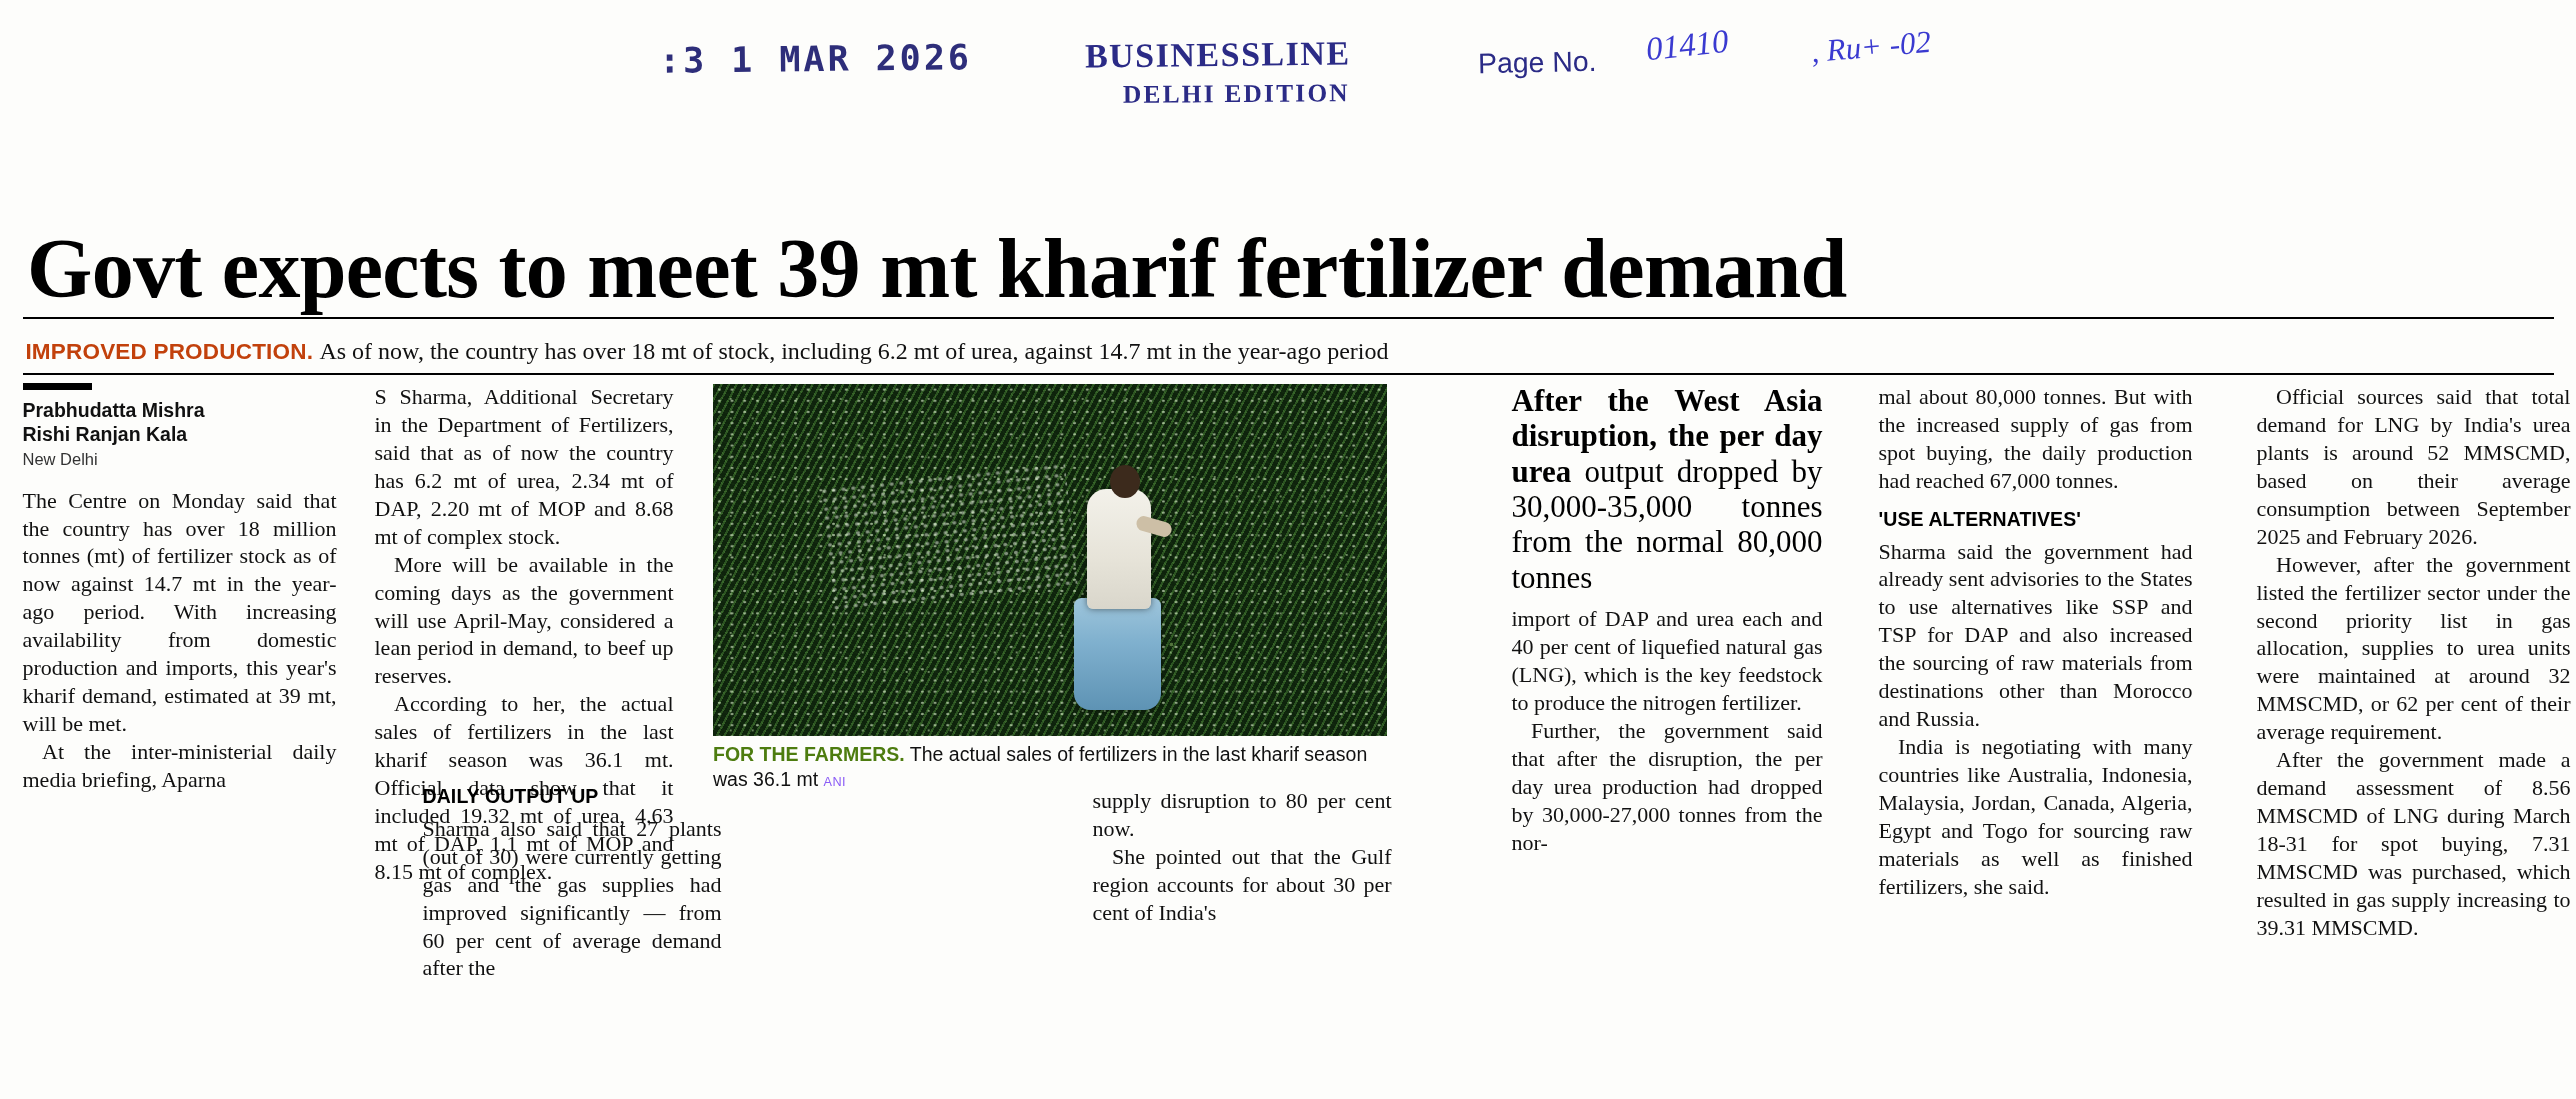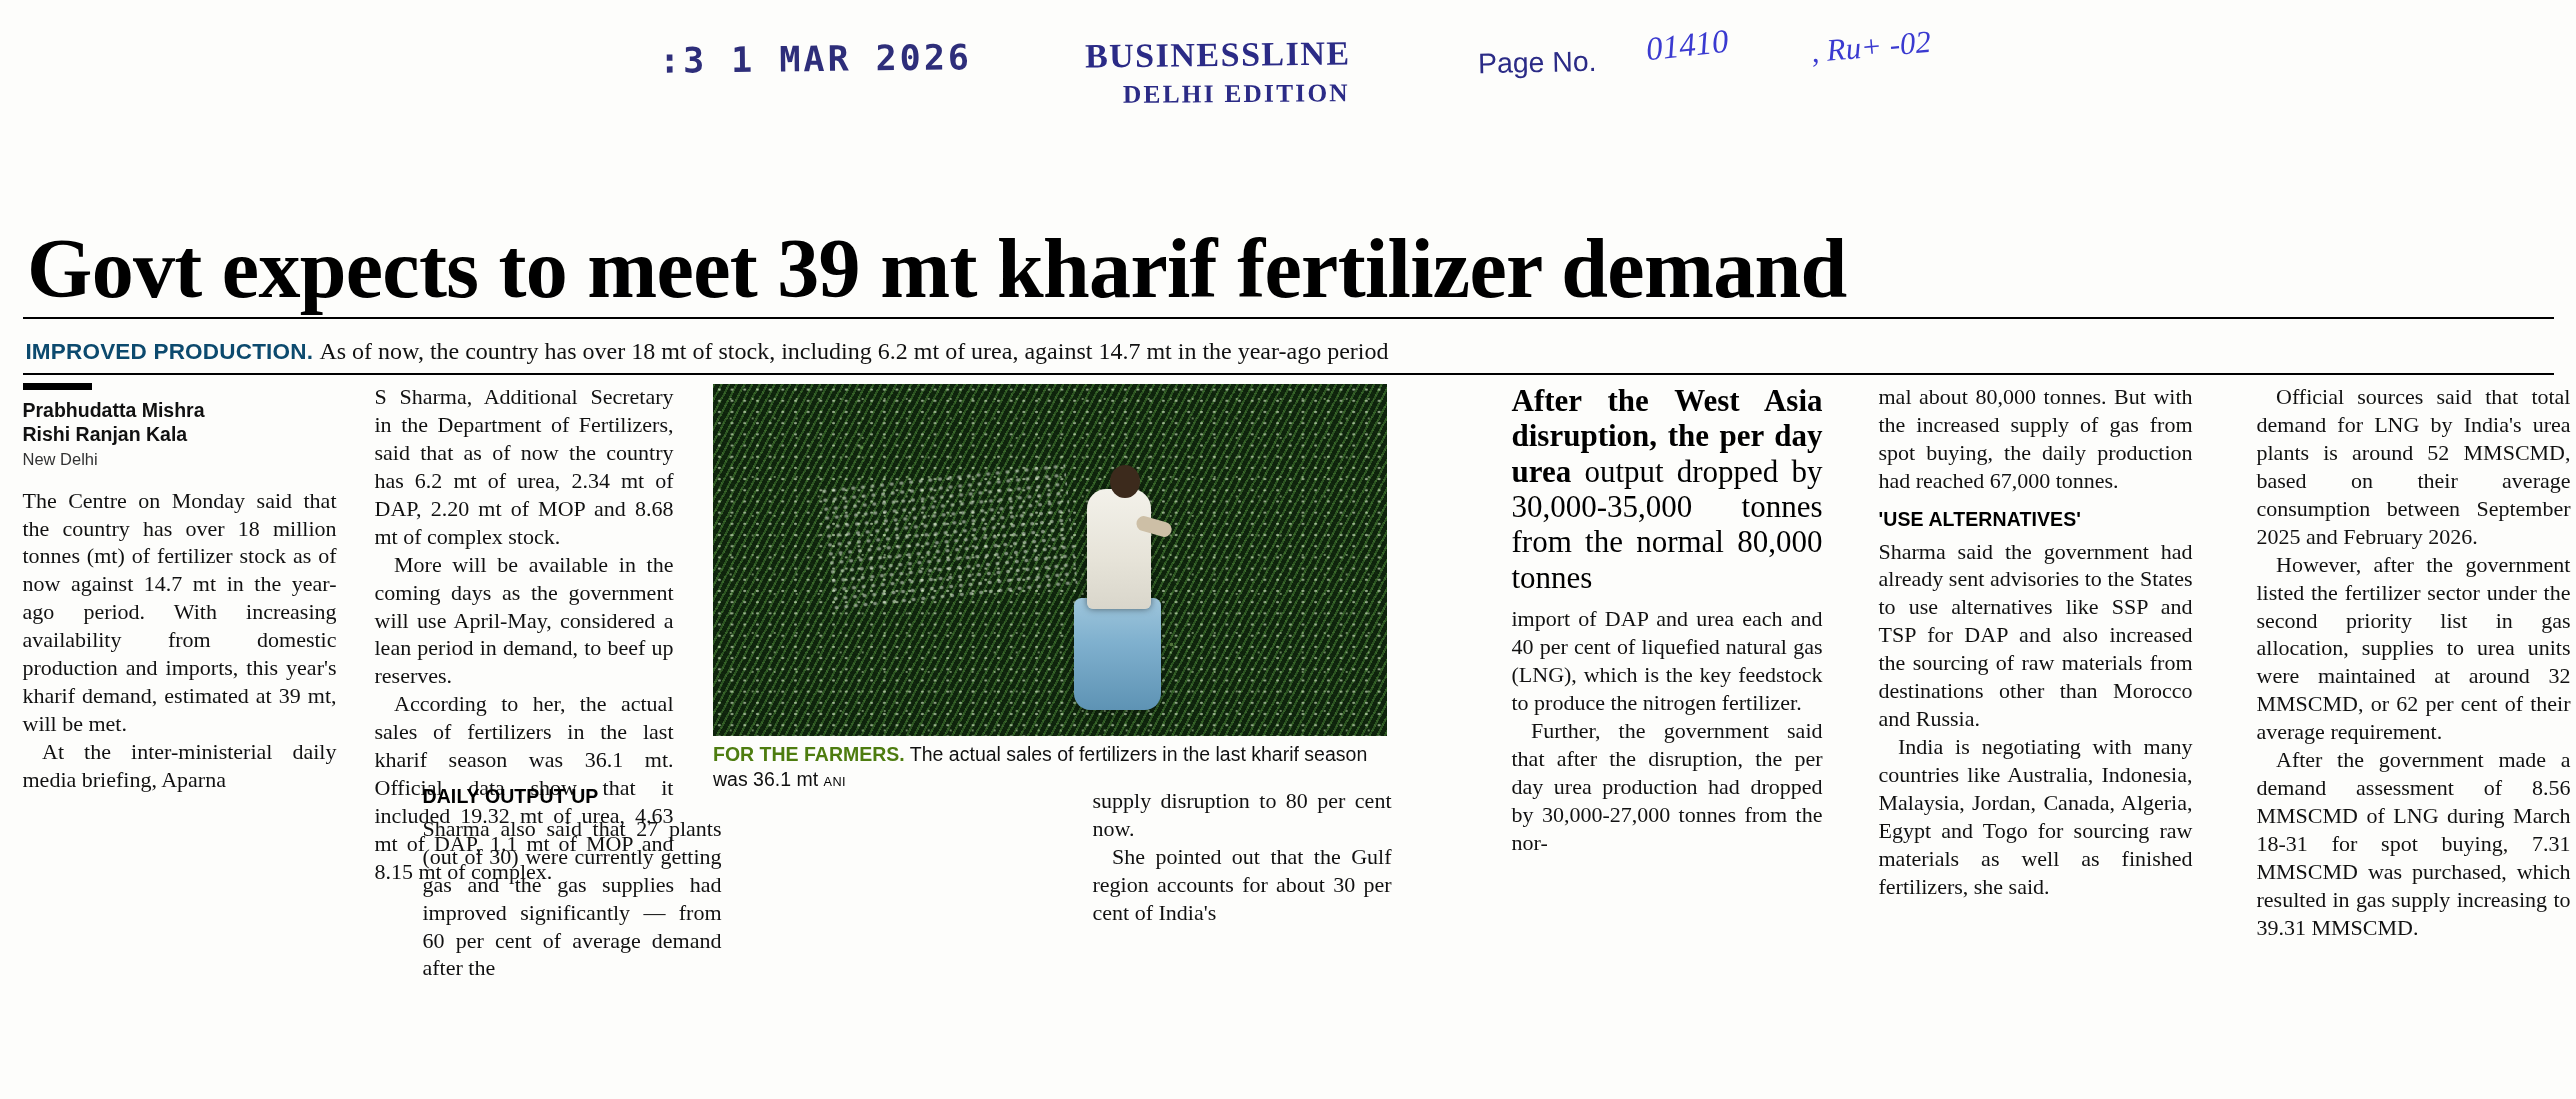--- a/index.html
+++ b/index.html
@@ -122,21 +122,21 @@
     left: 25.4px;
     top: 337px;
     width: 2530px;
     font-family: "Liberation Sans", sans-serif;
     font-size: 22.5px;
     line-height: 1.2;
     color: #111;
     white-space: nowrap;
   }
   .standfirst .kicker {
-    color: #0c4a6e;
+    color: #c2410c;
     font-weight: bold;
     letter-spacing: 0.2px;
   }
   .standfirst .sf-text {
     font-family: "Liberation Serif", serif;
     font-size: 24px;
     color: #111;
   }
 
   .rule-under-standfirst {
@@ -283,21 +283,21 @@
     font-size: 19.5px;
     line-height: 1.28;
     color: #111;
   }
   .photo-caption .cap-kicker {
     color: #4d7c0f;
     font-weight: bold;
   }
   .photo-caption .credit {
     font-size: 12.7px;
-    color: #000000;
+    color: #8b5cf6;
     letter-spacing: 0.4px;
   }
 
   
   .pullquote {
     font-family: "Liberation Serif", serif;
     font-size: 31px;
     line-height: 1.14;
     color: #000;
     margin-bottom: 10.5px;

